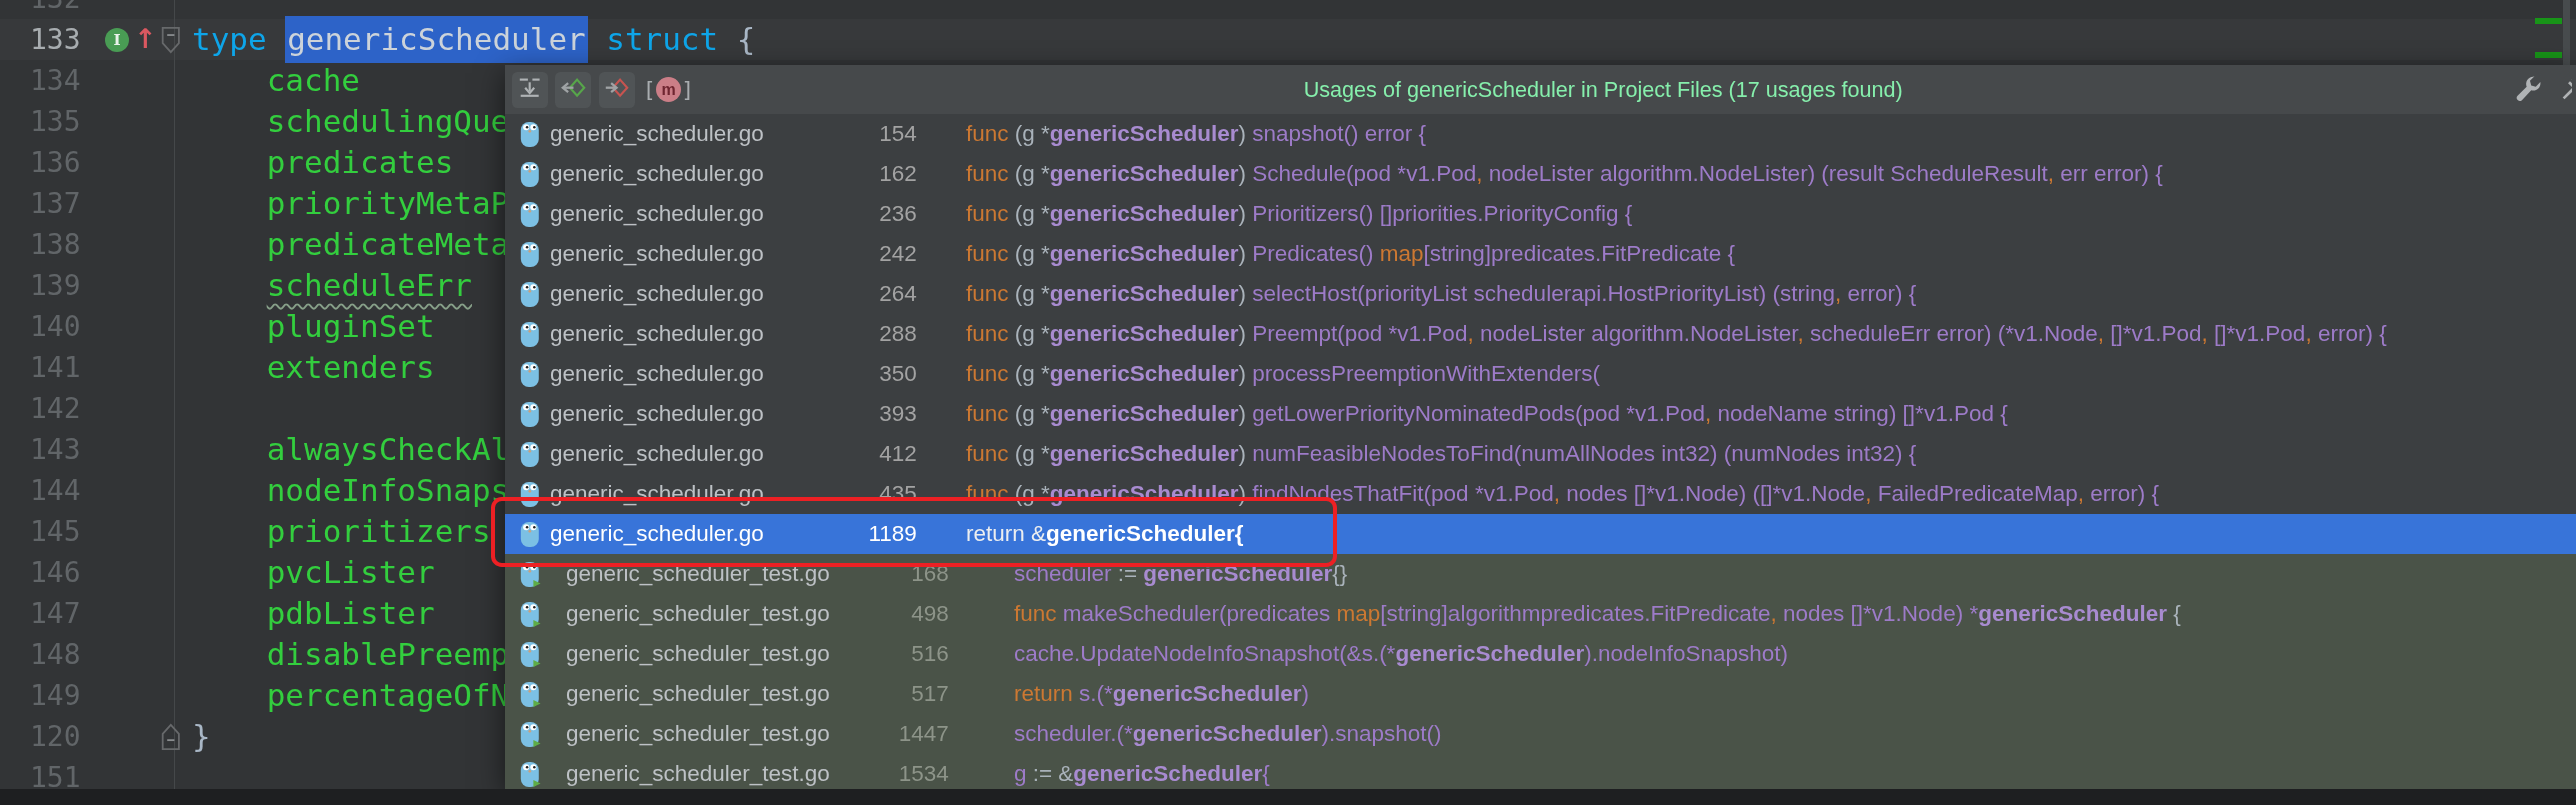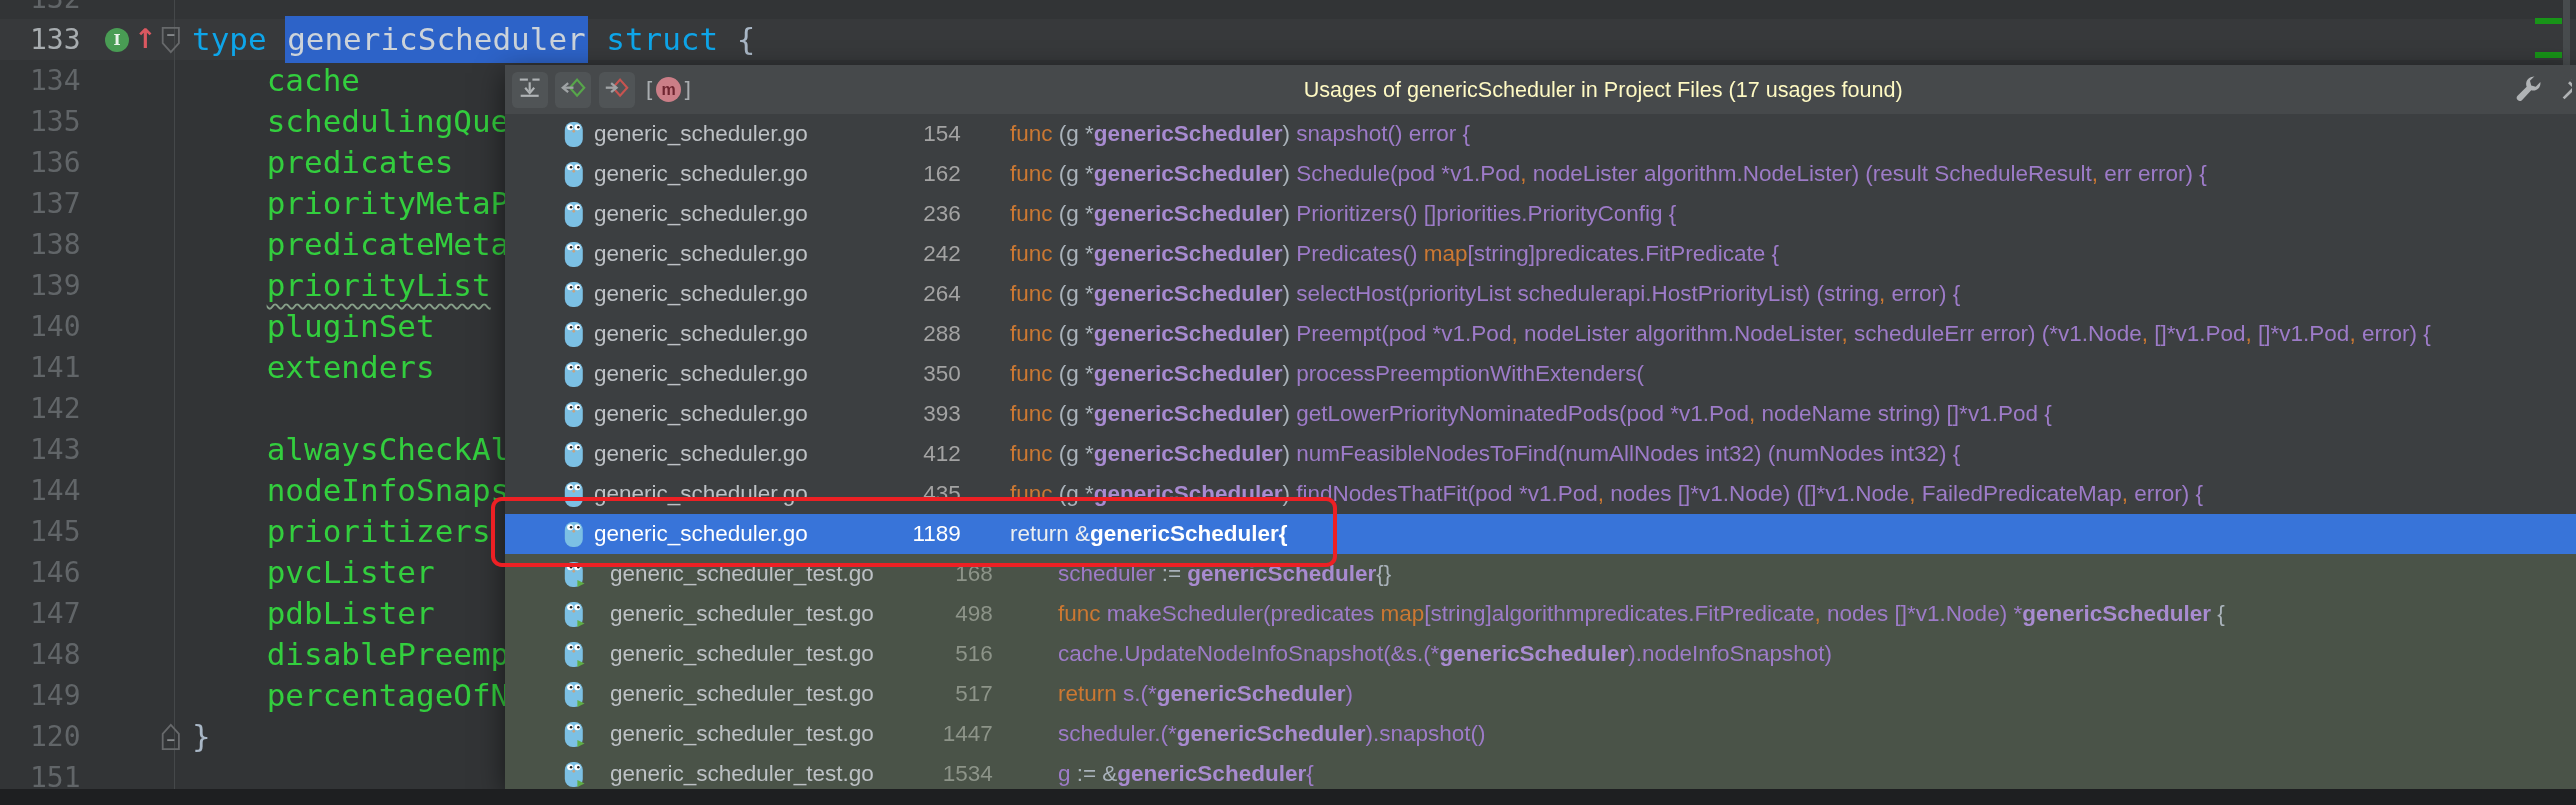--- a/index.html
+++ b/index.html
@@ -30,25 +30,25 @@
   
   #popup{position:absolute;left:505px;top:65px;width:2071px;height:724px;background:#3c3f41;
          box-shadow:0 7.2px 27px rgba(0,0,0,.55);}
   #phead{position:absolute;left:0;top:0;right:0;height:49px;background:#46494b;display:flex;align-items:center;}
   .tbbtn{width:36px;height:36px;margin-left:7.2px;background:#505456;border-radius:5.4px;
          display:flex;align-items:center;justify-content:center;flex:none;}
   #mergebtn{width:50px;height:36px;margin-left:9px;display:flex;align-items:center;justify-content:center;flex:none;
     color:#a9adb0;font:21.6px/36px "DejaVu Sans",sans-serif;}
   #mergebtn .mcirc{display:inline-block;width:25px;height:25px;border-radius:50%;background:#cb7e87;color:#6f2530;
     font:bold 16px/25px "Liberation Sans",sans-serif;text-align:center;margin:0 1.8px;}
-  #ptitle{flex:1;text-align:center;color:#fef9c3;font:21.6px "Liberation Sans",sans-serif;}
+  #ptitle{flex:1;text-align:center;color:#86efac;font:21.6px "Liberation Sans",sans-serif;}
   #headright{display:flex;align-items:center;margin-right:3.6px;flex:none;}
   #prows{position:absolute;left:0;top:49px;right:0;bottom:0;}
   .urow{position:relative;height:40px;display:flex;align-items:center;background:#3c3f41;
-        font:22.5px "Liberation Sans",sans-serif;padding-left:44px;}
+        font:22.5px "Liberation Sans",sans-serif;}
   .urow.test{background:#4a5348;gap:16px;}
   .urow.selected{background:#3874d9;}
   .uicon{flex:none;width:23.4px;height:29px;margin-left:13.5px;position:relative;}
   .fname{flex:none;width:308px;margin-left:8px;color:#bdc1c5;overflow:hidden;}
   .lno{flex:none;width:59px;text-align:right;color:#a3a3a3;}
   .urow.test .lno{color:#8d9489;}
   .urow.selected .fname,.urow.selected .lno{color:#ffffff;}
   .ucode{flex:none;margin-left:49px;white-space:pre;}
   .k{color:#cc7832;} .p{color:#9d7bc8;} .b{color:#a88bd0;font-weight:bold;}
   .g{color:#a9b2ba;} .w{color:#eceef0;} .wb{color:#ffffff;font-weight:bold;}
@@ -66,21 +66,21 @@
         <div class="eline"><div class="gutter"><span class="lnum">132</span></div><pre class="ecode"></pre></div>
         <div class="eline current"><div class="gutter"><span class="lnum">133</span><span class="gimpl"><span class="icircle">I</span><span class="uparrow">↑</span></span></div><span class="foldmark"><svg width="21.6" height="28" viewBox="0 0 24 31">
               <path d="M3 2 h18 v17 l-9 10 -9 -10 z" fill="none" stroke="#67696b" stroke-width="2"></path>
               <line x1="8" x2="16" y1="10" y2="10" stroke="#8a8d8f" stroke-width="2"></line>
             </svg></span><pre class="ecode"><span class="kw">type </span><span class="selbox">genericScheduler</span><span class="pl"> </span><span class="kw">struct</span><span class="pl"> {</span></pre></div>
         <div class="eline"><div class="gutter"><span class="lnum">134</span></div><pre class="ecode"><span class="fld">    cache</span></pre></div>
         <div class="eline"><div class="gutter"><span class="lnum">135</span></div><pre class="ecode"><span class="fld">    schedulingQueue</span></pre></div>
         <div class="eline"><div class="gutter"><span class="lnum">136</span></div><pre class="ecode"><span class="fld">    predicates</span></pre></div>
         <div class="eline"><div class="gutter"><span class="lnum">137</span></div><pre class="ecode"><span class="fld">    priorityMetaProducer</span></pre></div>
         <div class="eline"><div class="gutter"><span class="lnum">138</span></div><pre class="ecode"><span class="fld">    predicateMetaProducer</span></pre></div>
-        <div class="eline"><div class="gutter"><span class="lnum">139</span></div><pre class="ecode"><span class="fld">    </span><span class="fld sqg">priorityList</span></pre></div>
+        <div class="eline"><div class="gutter"><span class="lnum">139</span></div><pre class="ecode"><span class="fld">    </span><span class="fld sqg">scheduleErr</span></pre></div>
         <div class="eline"><div class="gutter"><span class="lnum">140</span></div><pre class="ecode"><span class="fld">    pluginSet</span></pre></div>
         <div class="eline"><div class="gutter"><span class="lnum">141</span></div><pre class="ecode"><span class="fld">    extenders</span></pre></div>
         <div class="eline"><div class="gutter"><span class="lnum">142</span></div></div>
         <div class="eline"><div class="gutter"><span class="lnum">143</span></div><pre class="ecode"><span class="fld">    alwaysCheckAllPredicates</span></pre></div>
         <div class="eline"><div class="gutter"><span class="lnum">144</span></div><pre class="ecode"><span class="fld">    nodeInfoSnapshot</span></pre></div>
         <div class="eline"><div class="gutter"><span class="lnum">145</span></div><pre class="ecode"><span class="fld">    prioritizers</span></pre></div>
         <div class="eline"><div class="gutter"><span class="lnum">146</span></div><pre class="ecode"><span class="fld">    pvcLister</span></pre></div>
         <div class="eline"><div class="gutter"><span class="lnum">147</span></div><pre class="ecode"><span class="fld">    pdbLister</span></pre></div>
         <div class="eline"><div class="gutter"><span class="lnum">148</span></div><pre class="ecode"><span class="fld">    disablePreemption</span></pre></div>
         <div class="eline"><div class="gutter"><span class="lnum">149</span></div><pre class="ecode"><span class="fld">    percentageOfNodesToScore</span></pre></div>

